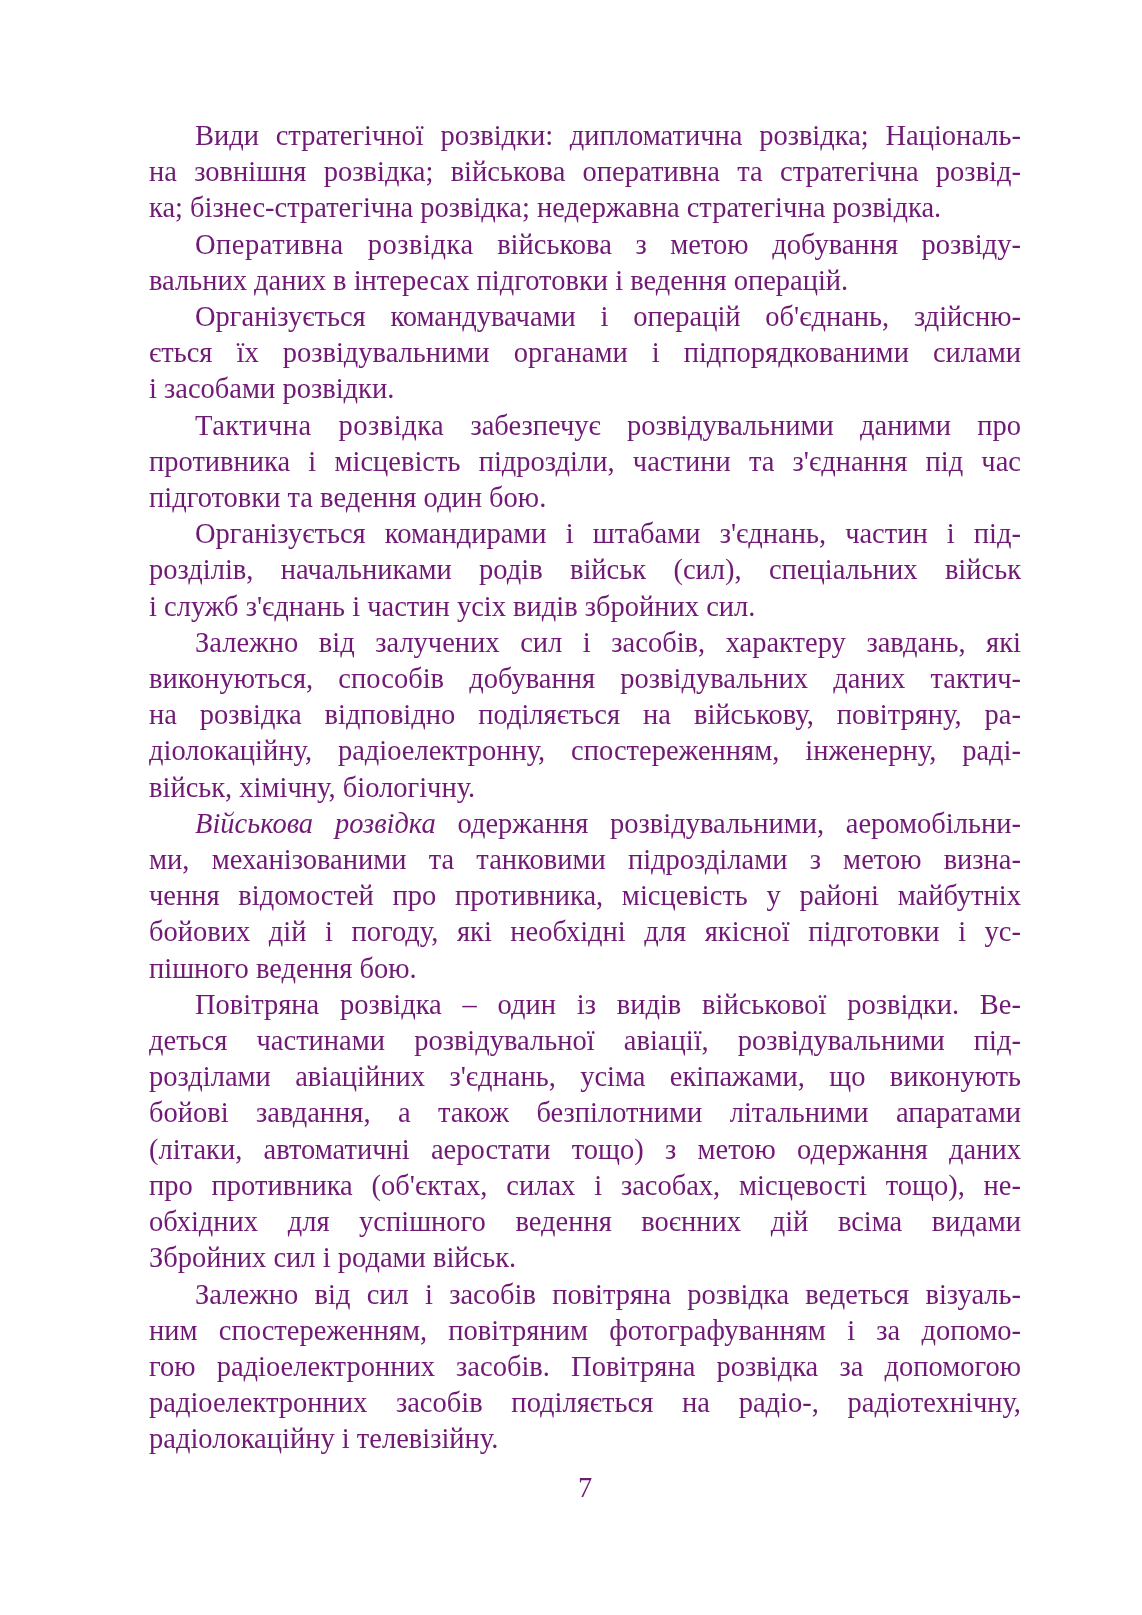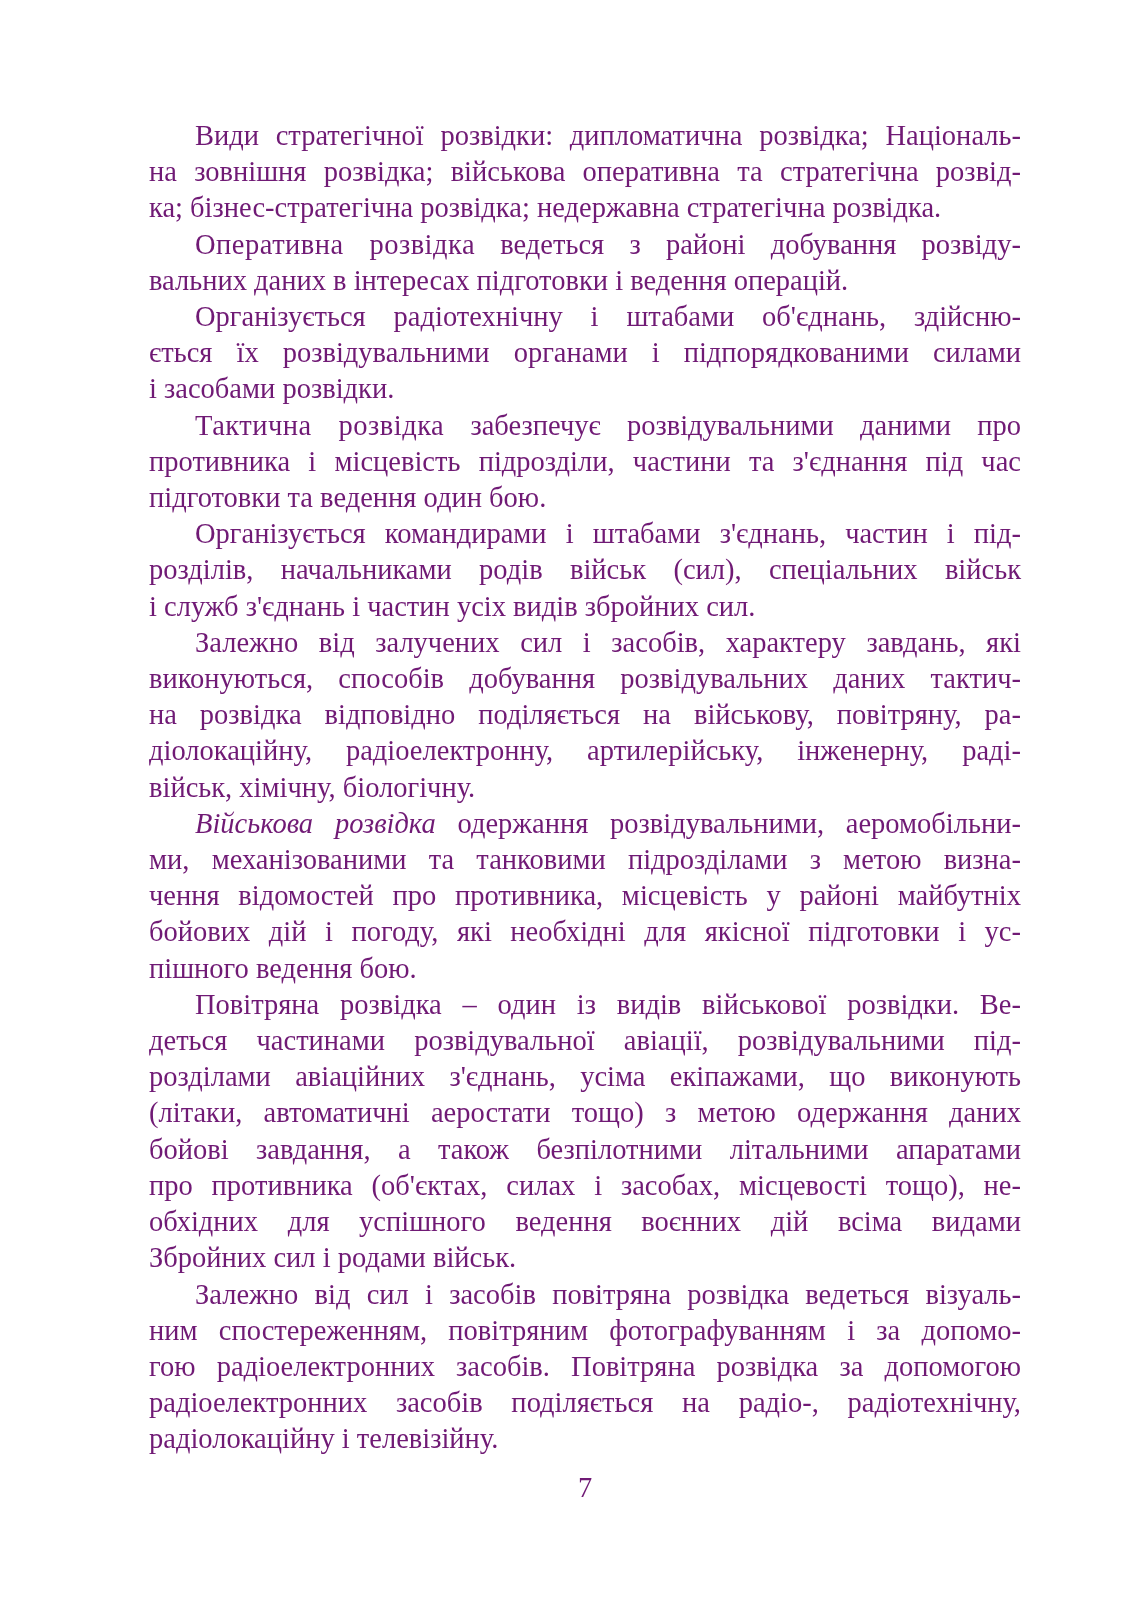--- a/index.html
+++ b/index.html
@@ -53,58 +53,58 @@
 <body>
 
 <div class="page">
   <div class="text-block">
       <div class="paragraph">
         <div class="line first"><span class="r">Види стратегічної розвідки: дипломатична розвідка; Національ-</span></div>
         <div class="line"><span class="r">на зовнішня розвідка; військова оперативна та стратегічна розвід-</span></div>
         <div class="line last"><span class="r">ка; бізнес-стратегічна розвідка; недержавна стратегічна розвідка.</span></div>
       </div>
       <div class="paragraph">
-        <div class="line first"><span class="b">Оперативна розвідка</span><span class="r"> ведеться з районі добування розвіду-</span></div>
+        <div class="line first"><span class="b">Оперативна розвідка</span><span class="r"> військова з метою добування розвіду-</span></div>
         <div class="line last"><span class="r">вальних даних в інтересах підготовки і ведення операцій.</span></div>
       </div>
       <div class="paragraph">
-        <div class="line first"><span class="r">Організується радіотехнічну і штабами об'єднань, здійсню-</span></div>
+        <div class="line first"><span class="r">Організується командувачами і операцій об'єднань, здійсню-</span></div>
         <div class="line"><span class="r">ється їх розвідувальними органами і підпорядкованими силами</span></div>
         <div class="line last"><span class="r">і засобами розвідки.</span></div>
       </div>
       <div class="paragraph">
         <div class="line first"><span class="b">Тактична розвідка</span><span class="r"> забезпечує розвідувальними даними про</span></div>
         <div class="line"><span class="r">противника і місцевість підрозділи, частини та з'єднання під час</span></div>
         <div class="line last"><span class="r">підготовки та ведення один бою.</span></div>
       </div>
       <div class="paragraph">
         <div class="line first"><span class="r">Організується командирами і штабами з'єднань, частин і під-</span></div>
         <div class="line"><span class="r">розділів, начальниками родів військ (сил), спеціальних військ</span></div>
         <div class="line last"><span class="r">і служб з'єднань і частин усіх видів збройних сил.</span></div>
       </div>
       <div class="paragraph">
         <div class="line first"><span class="r">Залежно від залучених сил і засобів, характеру завдань, які</span></div>
         <div class="line"><span class="r">виконуються, способів добування розвідувальних даних тактич-</span></div>
         <div class="line"><span class="r">на розвідка відповідно поділяється на військову, повітряну, ра-</span></div>
-        <div class="line"><span class="r">діолокаційну, радіоелектронну, артилерійську, інженерну, раді-</span></div>
+        <div class="line"><span class="r">діолокаційну, радіоелектронну, спостереженням, інженерну, раді-</span></div>
         <div class="line last"><span class="r">військ, хімічну, біологічну.</span></div>
       </div>
       <div class="paragraph">
         <div class="line first"><span class="i">Військова розвідка</span><span class="r"> одержання розвідувальними, аеромобільни-</span></div>
         <div class="line"><span class="r">ми, механізованими та танковими підрозділами з метою визна-</span></div>
         <div class="line"><span class="r">чення відомостей про противника, місцевість у районі майбутніх</span></div>
         <div class="line"><span class="r">бойових дій і погоду, які необхідні для якісної підготовки і ус-</span></div>
         <div class="line last"><span class="r">пішного ведення бою.</span></div>
       </div>
       <div class="paragraph">
         <div class="line first"><span class="r">Повітряна розвідка – один із видів військової розвідки. Ве-</span></div>
         <div class="line"><span class="r">деться частинами розвідувальної авіації, розвідувальними під-</span></div>
         <div class="line"><span class="r">розділами авіаційних з'єднань, усіма екіпажами, що виконують</span></div>
+        <div class="line"><span class="r">бойові завдання, а також безпілотними літальними апаратами</span></div>
         <div class="line"><span class="r">(літаки, автоматичні аеростати тощо) з метою одержання даних</span></div>
-        <div class="line"><span class="r">бойові завдання, а також безпілотними літальними апаратами</span></div>
         <div class="line"><span class="r">про противника (об'єктах, силах і засобах, місцевості тощо), не-</span></div>
         <div class="line"><span class="r">обхідних для успішного ведення воєнних дій всіма видами</span></div>
         <div class="line last"><span class="r">Збройних сил і родами військ.</span></div>
       </div>
       <div class="paragraph">
         <div class="line first"><span class="r">Залежно від сил і засобів повітряна розвідка ведеться візуаль-</span></div>
         <div class="line"><span class="r">ним спостереженням, повітряним фотографуванням і за допомо-</span></div>
         <div class="line"><span class="r">гою радіоелектронних засобів. Повітряна розвідка за допомогою</span></div>
         <div class="line"><span class="r">радіоелектронних засобів поділяється на радіо-, радіотехнічну,</span></div>
         <div class="line last"><span class="r">радіолокаційну і телевізійну.</span></div>

